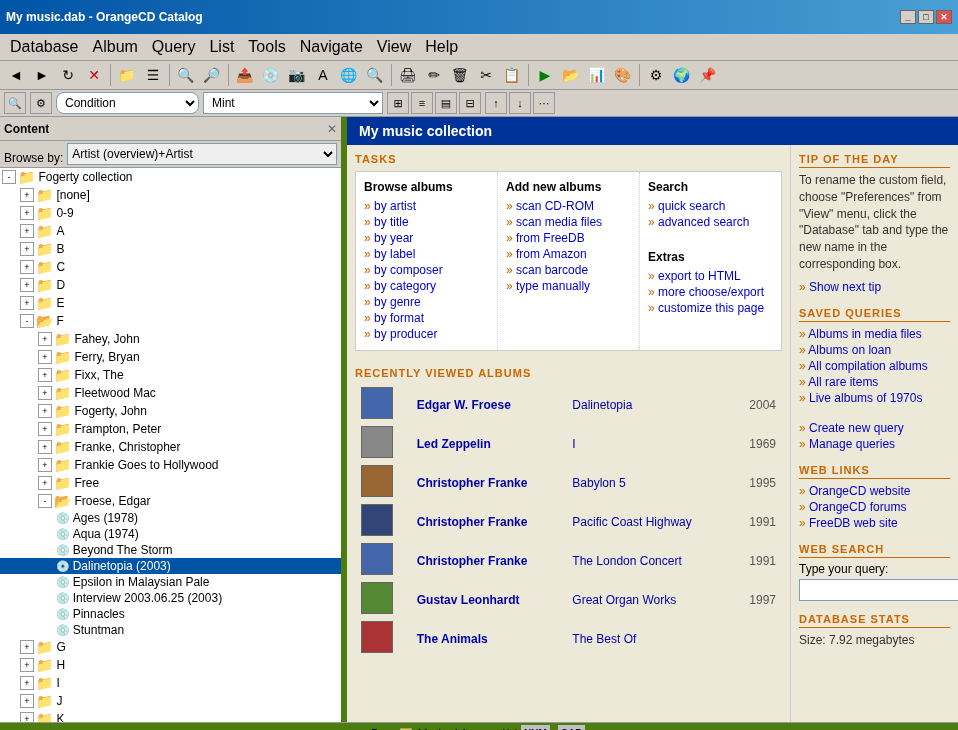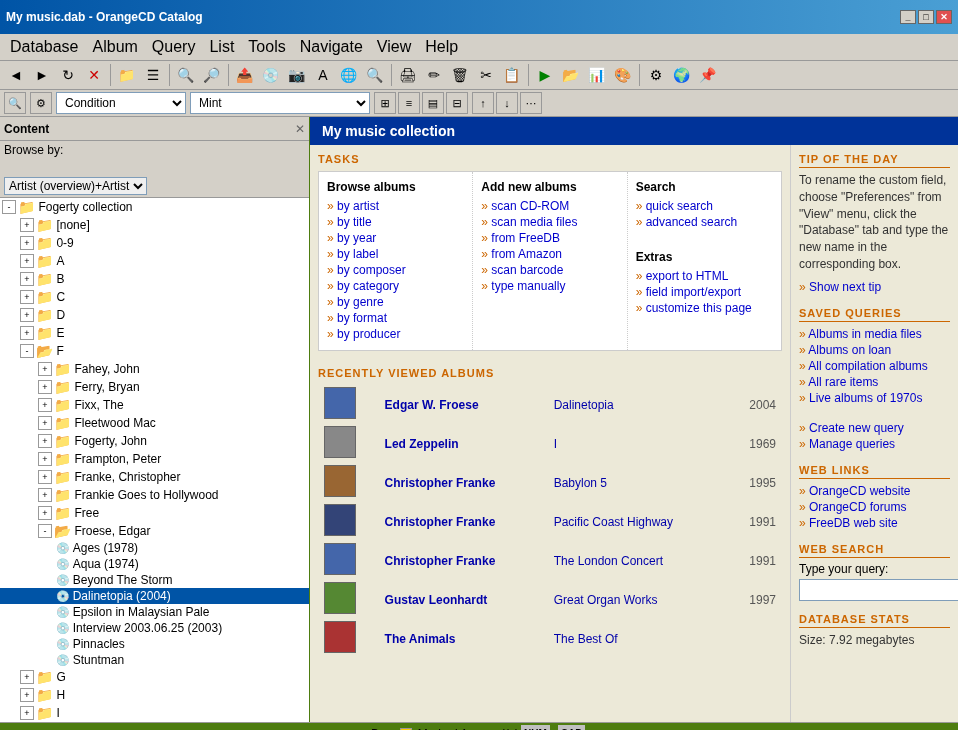--- a/index.html
+++ b/index.html
@@ -71,66 +71,65 @@
       gap: 4px;
       border-bottom: 1px solid #999;
     }
     .filter-bar select, .filter-bar input {
       height: 22px;
       border: 1px solid #7f9db9;
       background: white;
       font-size: 12px;
       padding: 0 4px;
     }
-    .filter-condition { width: 130px; }
+    .filter-condition { width: 143px; border-radius: 8px; }
     .filter-value { width: 180px; }
     .filter-icons { display: flex; gap: 2px; }
     .filter-icon-btn {
       width: 22px; height: 22px;
       background: #d4d0c8;
       border: 1px solid #999;
       cursor: pointer;
       display: flex; align-items: center; justify-content: center;
       font-size: 11px;
     }
 
     
     .main-layout {
       display: flex;
       height: calc(730px - 22px - 25px - 28px - 28px - 22px);
     }
 
     
     .left-panel {
-      width: 310px;
+      width: 347px;
       background: #d946ef;
-      border-right: 1px solid #4d7c0f;
+      border-right: 6px solid #4d7c0f;
       display: flex;
       flex-direction: column;
       overflow: hidden;
     }
     .left-panel-header {
       background: #d4d0c8;
       padding: 2px 4px;
       display: flex;
       align-items: center;
       justify-content: space-between;
       border-bottom: 1px solid #999;
       height: 24px;
     }
     .left-panel-title { font-weight: bold; font-size: 12px; }
     .close-btn { cursor: pointer; font-size: 12px; color: #666; }
     .browse-by-row {
       display: flex;
-      align-items: flex-start;
+      align-items: flex-end;
       padding: 2px 4px;
-      gap: 20px;
+      gap: 4px;
       background: #d4d0c8;
       border-bottom: 1px solid #999;
-      flex-direction: column;
     }
     .browse-by-label { font-size: 12px; }
     .browse-by-select {
       flex: 1;
       height: 22px;
       border: 1px solid #7f9db9;
       font-size: 12px;
     }
 
     
@@ -566,21 +565,21 @@
         <span class="tree-label">Aqua (1974)</span>
       </div>
 
       <div class="tree-item" style="padding-left:56px;">
         <span class="tree-icon cd-orange" style="font-size:11px;">💿</span>
         <span class="tree-label">Beyond The Storm</span>
       </div>
 
       <div class="tree-item selected" style="padding-left:56px;">
         <span class="tree-icon" style="font-size:11px;">💿</span>
-        <span class="tree-label">Dalinetopia (2004)</span>
+        <span class="tree-label">Dalinetopia (2003)</span>
       </div>
 
       <div class="tree-item" style="padding-left:56px;">
         <span class="tree-icon cd-icon" style="font-size:11px;">💿</span>
         <span class="tree-label">Epsilon in Malaysian Pale</span>
       </div>
 
       <div class="tree-item" style="padding-left:56px;">
         <span class="tree-icon cd-gray" style="font-size:11px;">💿</span>
         <span class="tree-label">Interview 2003.06.25 (2003)</span>
@@ -663,21 +662,21 @@
             <a class="task-link">type manually</a>
           </div>
 
           <div class="task-column">
             <div class="task-column-title">Search</div>
             <a class="task-link">quick search</a>
             <a class="task-link">advanced search</a>
             <br>
             <div class="task-column-title" style="margin-top:6px;">Extras</div>
             <a class="task-link">export to HTML</a>
-            <a class="task-link">field import/export</a>
+            <a class="task-link">more choose/export</a>
             <a class="task-link">customize this page</a>
           </div>
         </div>
 
         <div class="recent-section">
           <div class="section-title">RECENTLY VIEWED ALBUMS</div>
           <table class="albums-table">
             <tbody>
               <tr class="">
                 <td><div class="album-thumb thumb-blue"></div></td>

